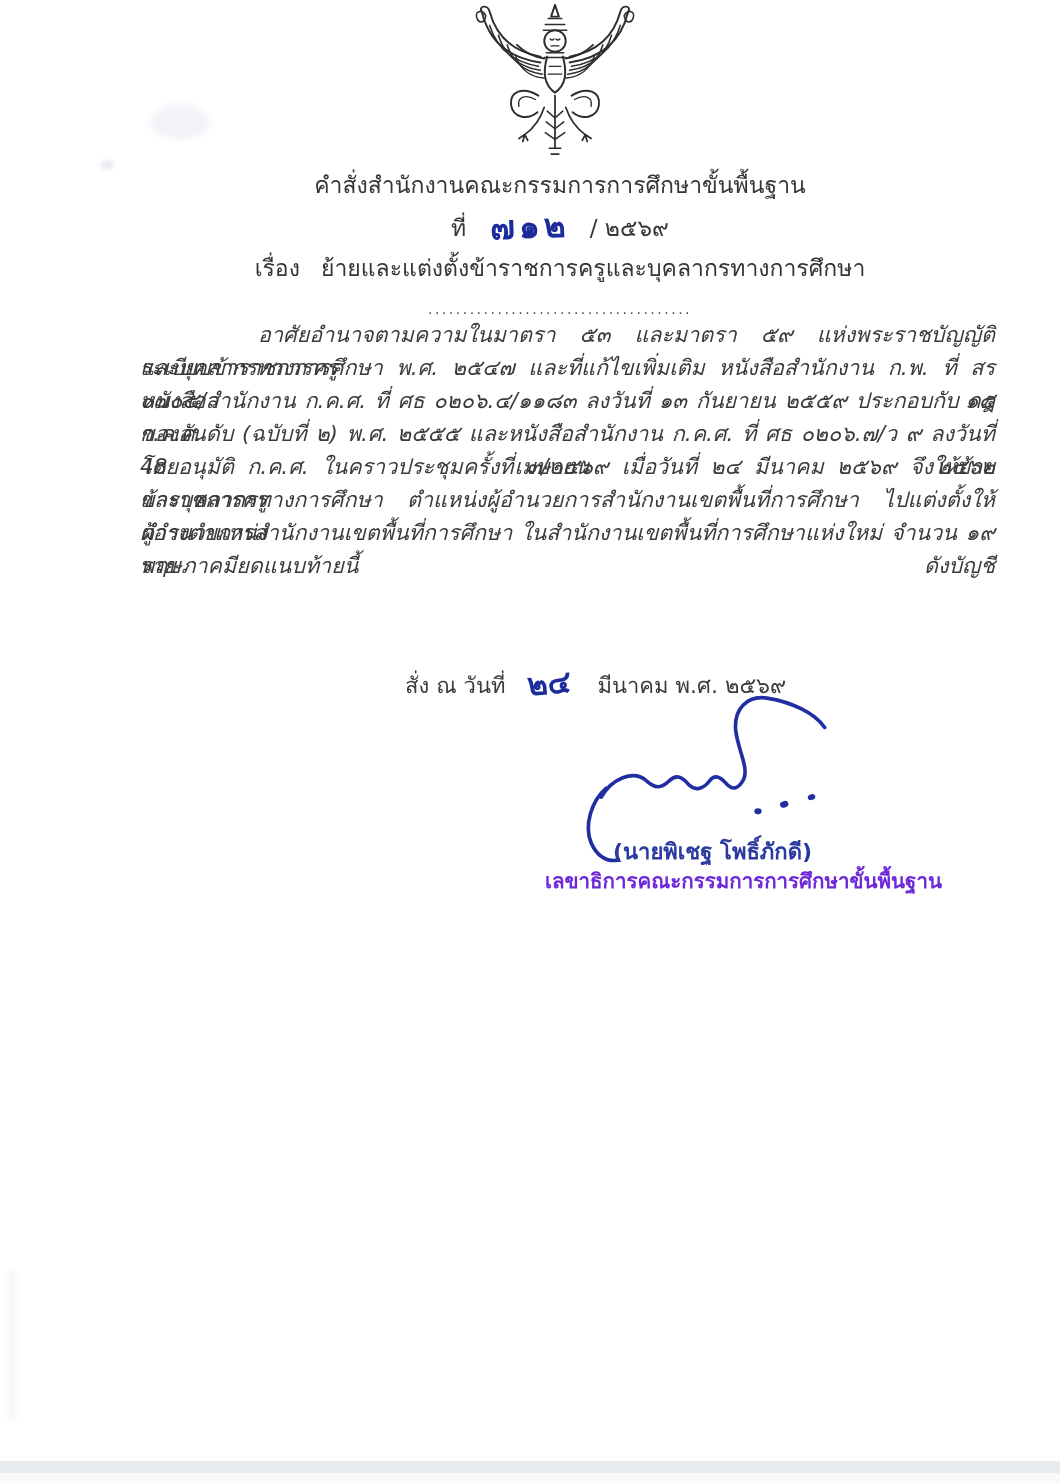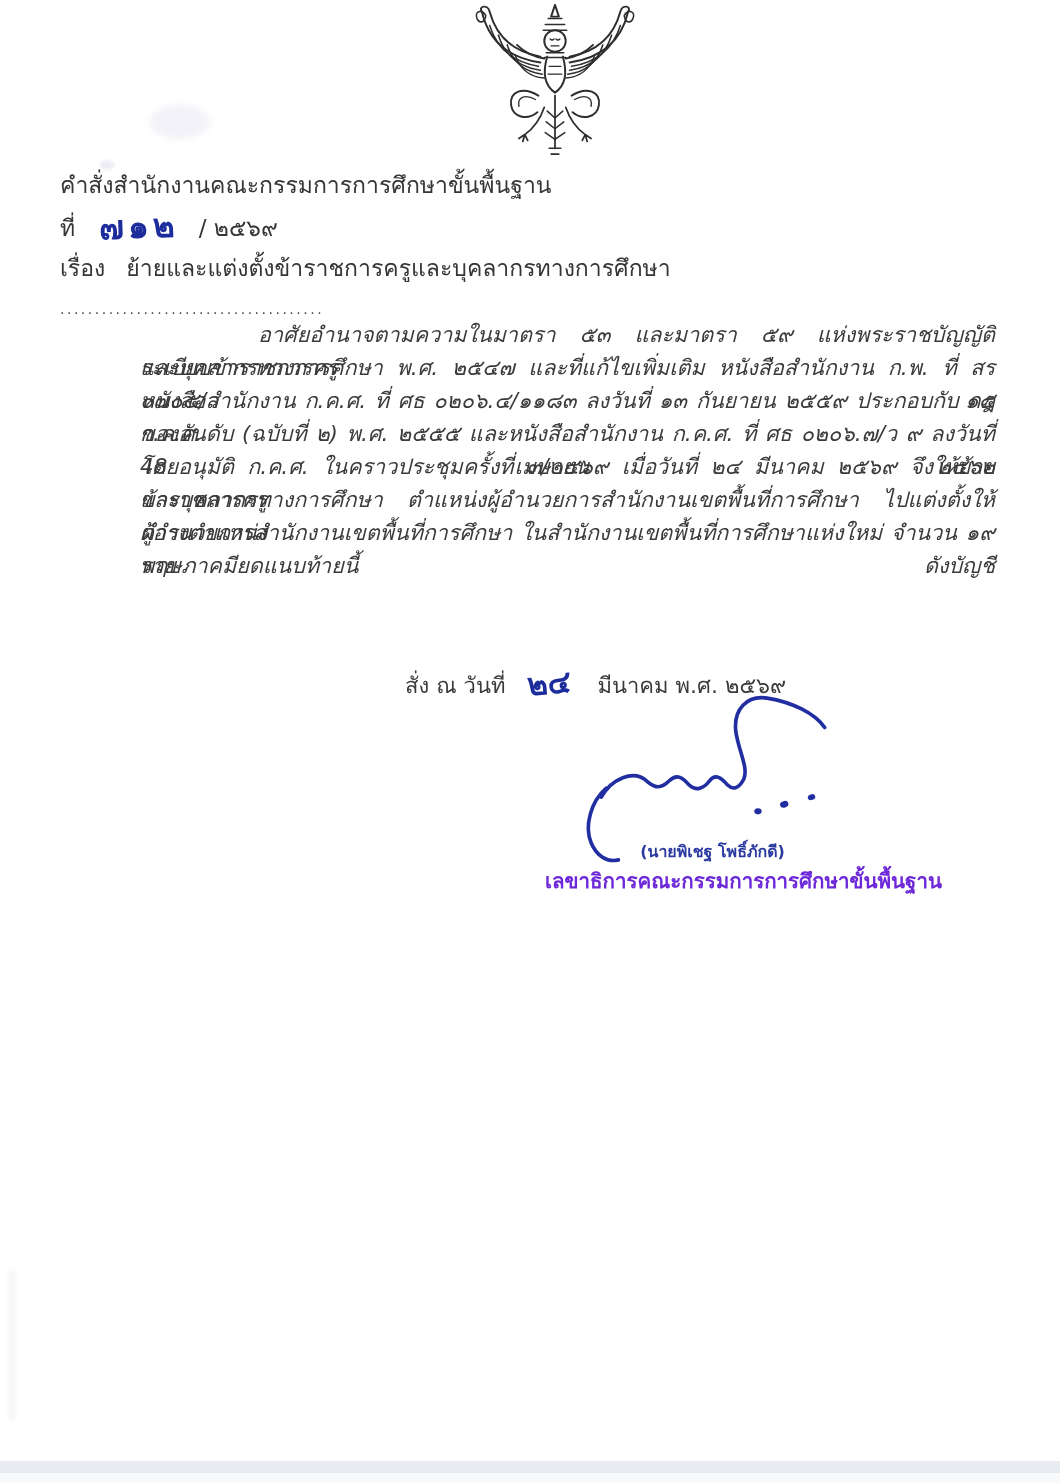--- a/index.html
+++ b/index.html
@@ -8,21 +8,21 @@
     width:1060px;height:1483px;
     background:#ffffff;
     overflow:hidden;
     font-family:"DejaVu Sans","Liberation Sans",sans-serif;
     color:#3b3b3b;
   }
   
   .emblem{position:absolute;left:462px;top:2px;width:186px;height:156px;}
   .emblem svg{width:100%;height:100%;}
   
-  .heading{position:absolute;left:60px;top:168px;width:1000px;}
+  .heading{position:absolute;left:60px;top:168px;width:1000px;text-align:center;}
   .title-line{font-size:23px;line-height:34px;color:#363636;}
   .number-line{font-size:23px;line-height:42px;color:#363636;margin-top:2px;}
   .hand-number{
     display:inline-block;color:#1d2c9c;font-size:33px;font-weight:600;
     margin:0 20px 0 24px;transform:rotate(-2deg) translateY(2px);
     letter-spacing:4px;
   }
   .subject-line{font-size:23px;line-height:34px;color:#363636;margin-top:2px;}
   .subject-label{margin-right:21px;}
   .divider-dots{
@@ -48,21 +48,21 @@
   }
   .hand-day{
     display:inline-block;color:#1d2c9c;font-size:31px;font-weight:600;
     margin:0 26px 0 22px;transform:rotate(-5deg) translateY(1px);
   }
   
   .signature{position:absolute;left:583px;top:688px;width:268px;height:182px;}
   .signature svg{width:100%;height:100%;}
   .signatory{position:absolute;left:545px;top:838px;width:335px;text-align:center;}
   .signatory-name{
-    font-size:16px;font-weight:bold;color:#2b3aa0;line-height:28px;
+    font-size:22px;font-weight:bold;color:#2b3aa0;line-height:28px;
   }
   .signatory-title{
     font-size:20.5px;font-weight:bold;color:#6d28d9;line-height:28px;
     margin-top:1px;white-space:nowrap;
   }
   
   .smudge{position:absolute;border-radius:50%;pointer-events:none;}
   .smudge.a{left:150px;top:105px;width:60px;height:34px;background:rgba(130,130,190,0.10);filter:blur(3px);}
   .smudge.b{left:100px;top:160px;width:14px;height:10px;background:rgba(120,120,170,0.14);filter:blur(1.5px);}
   .smudge.c{left:8px;top:1270px;width:8px;height:150px;background:rgba(140,140,160,0.08);filter:blur(2px);border-radius:4px;}

